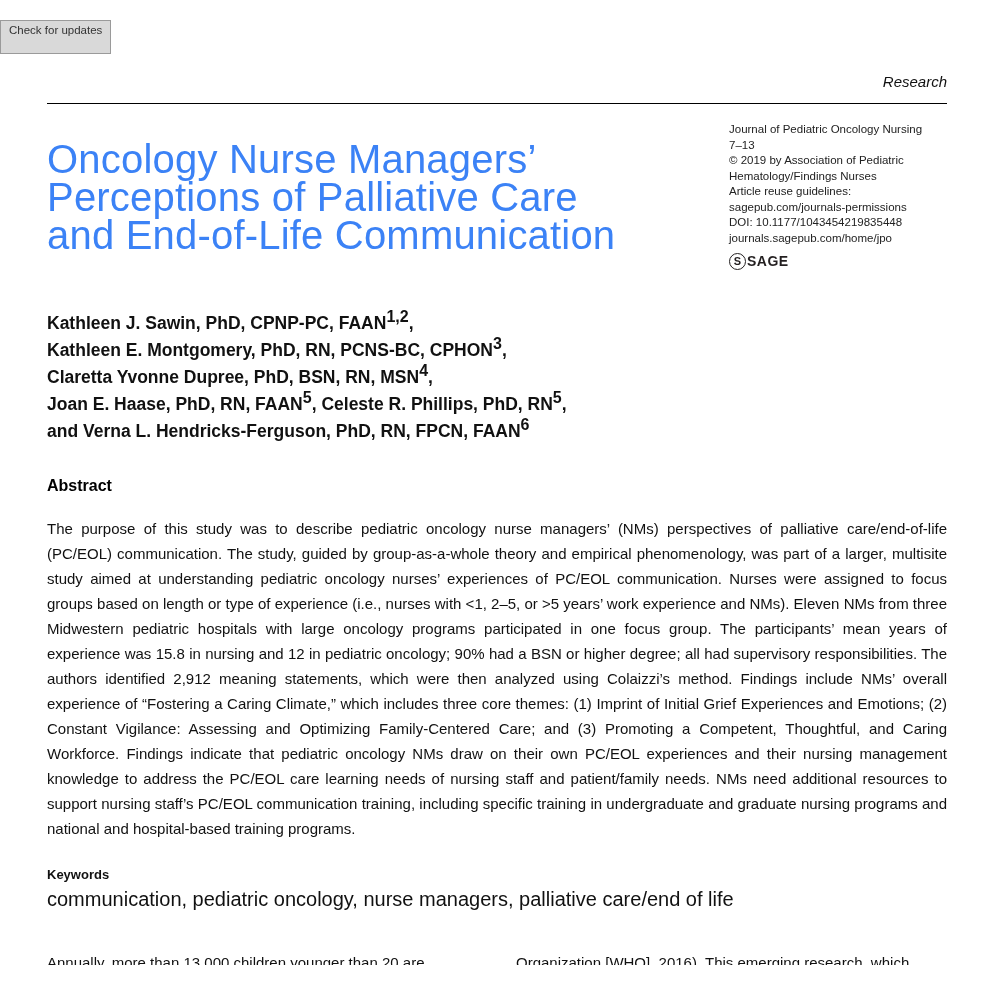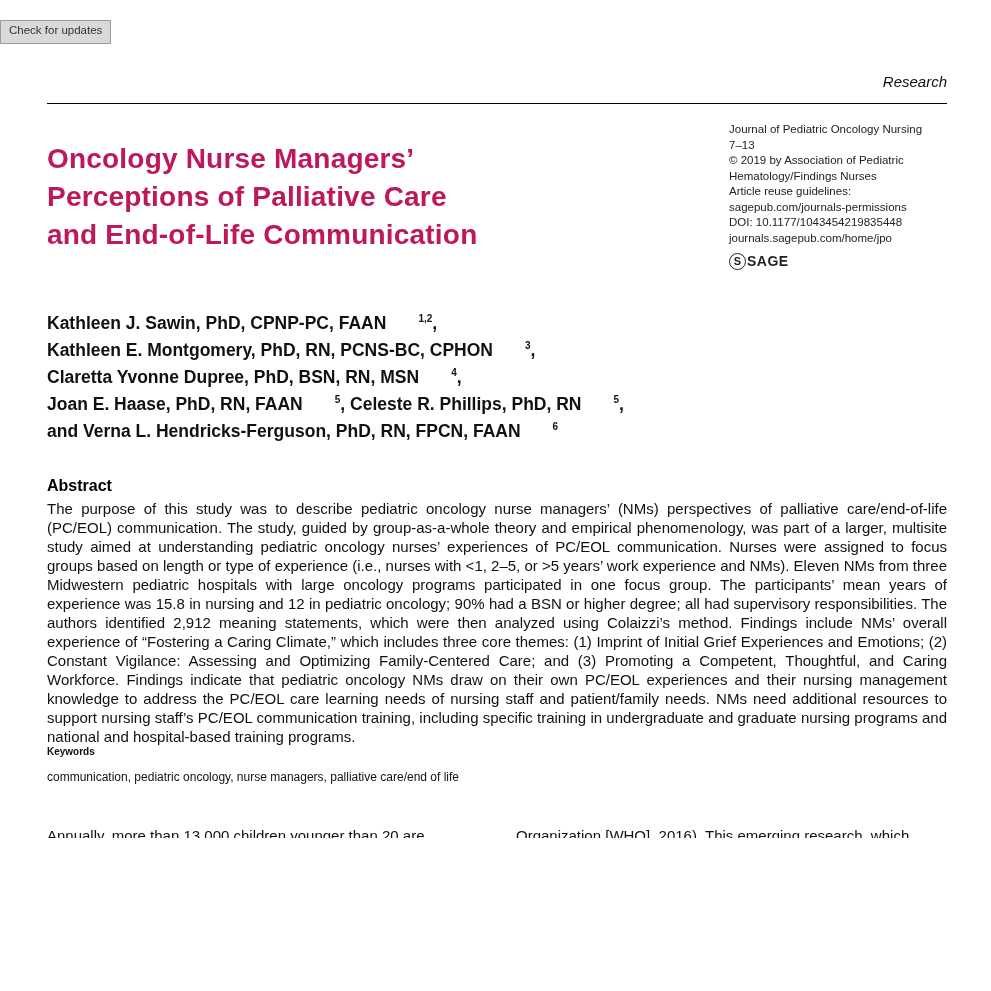--- a/index.html
+++ b/index.html
@@ -2,60 +2,60 @@
 <html><head>
 <meta charset="utf-8">
 <style>
   * { margin: 0; padding: 0; box-sizing: border-box; }
   html, body { width: 991px; height: 991px; overflow: hidden; background: #ffffff; }
   body { font-family: "Liberation Sans", sans-serif; color: #111111; position: relative; }
 
   .check-updates {
     position: absolute; top: 20px; left: 0px;
     background: #d9d9d9; border: 1px solid #9a9a9a;
-    font-size: 11.5px; color: #333333; padding: 3px 8px 7px 8px;
+    font-size: 11.5px; color: #333333; padding: 3px 8px 17px 8px;
     cursor: pointer; font-family: "Liberation Sans", sans-serif;
   }
 
   .content { padding: 0 44px 0 47px; }
 
   .research-label {
     margin-top: 72px; font-style: italic; font-size: 15px; color: #111;
     line-height: 20px;
     text-align: right;
   }
   .rule { border: none; border-top: 1.5px solid #000; margin-top: 11px; }
 
   .header-row { display: flex; margin-top: 18px; }
   .title-block { flex: 1; padding-top: 18px; }
   .article-title {
-    font-size: 28px; font-weight: bold; line-height: 38px; color: #be185d;
+    font-size: 40px; font-weight: normal; line-height: 38px; color: #3b82f6;
     white-space: pre-line; letter-spacing: 0.2px;
   }
   .journal-info { width: 218px; font-size: 11.5px; line-height: 15.5px; color: #222; }
   .journal-info .jline { white-space: nowrap; }
   .sage-logo { display: flex; align-items: center; margin-top: 7px; color: #231f20; }
   .sage-circle {
     width: 17px; height: 17px; border: 1.6px solid #231f20; border-radius: 50%;
     display: flex; align-items: center; justify-content: center;
     font-weight: bold; font-size: 11px; margin-right: 1px;
   }
   .sage-word { font-weight: bold; font-size: 14px; letter-spacing: 0.5px; }
 
   .authors { margin-top: 40px; font-weight: bold; font-size: 17.5px; line-height: 27px; color: #111; }
-  .authors sup { font-size: 10px; line-height: 0; margin-left: 32px; }
+  .authors sup { font-size: 16px; line-height: 0; }
 
   .abstract-head { margin-top: 32px; font-weight: bold; font-size: 16px; color: #000; }
   .abstract-text {
-    margin-top: 4px; font-size: 15px; line-height: 19px; text-align: justify;
+    margin-top: 21px; font-size: 15px; line-height: 25px; text-align: justify;
     color: #111;
   }
 
-  .keywords-head { font-weight: bold; font-size: 10px; }
-  .keywords-text { margin-top: 13px; font-size: 12px; }
+  .keywords-head { margin-top: 26px; font-weight: bold; font-size: 13px; }
+  .keywords-text { margin-top: 6px; font-size: 20px; }
 
   .body-cut {
     margin-top: 40px; display: flex; gap: 38px; height: 14px; overflow: hidden;
   }
   .body-col { flex: 1; font-size: 15px; line-height: 23px; text-align: justify; }
 </style>
 </head>
 <body>
 
 <button class="check-updates">Check for updates</button>

